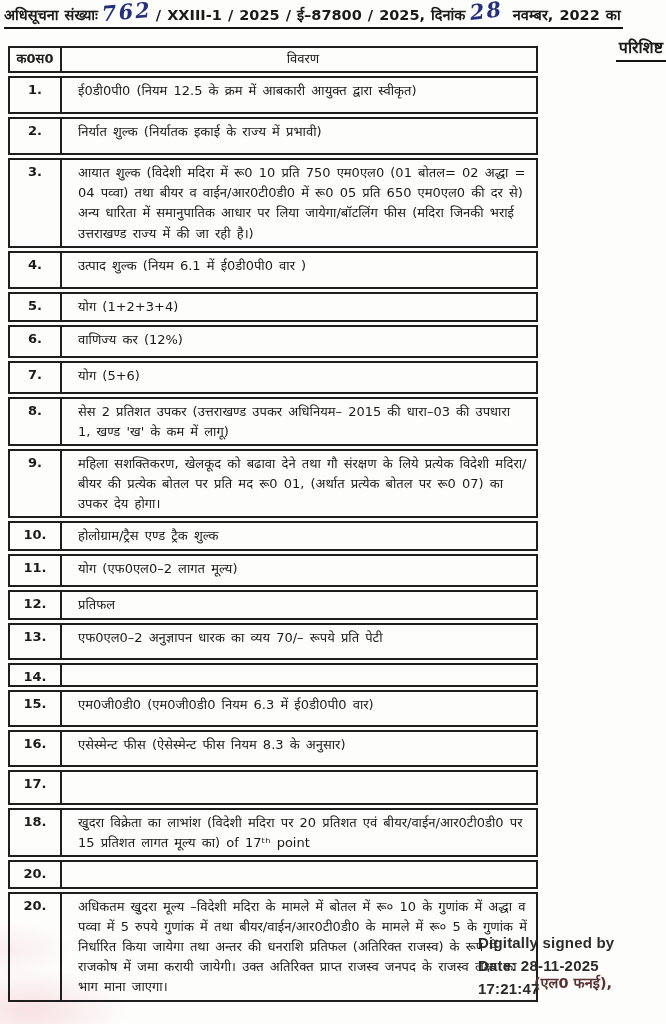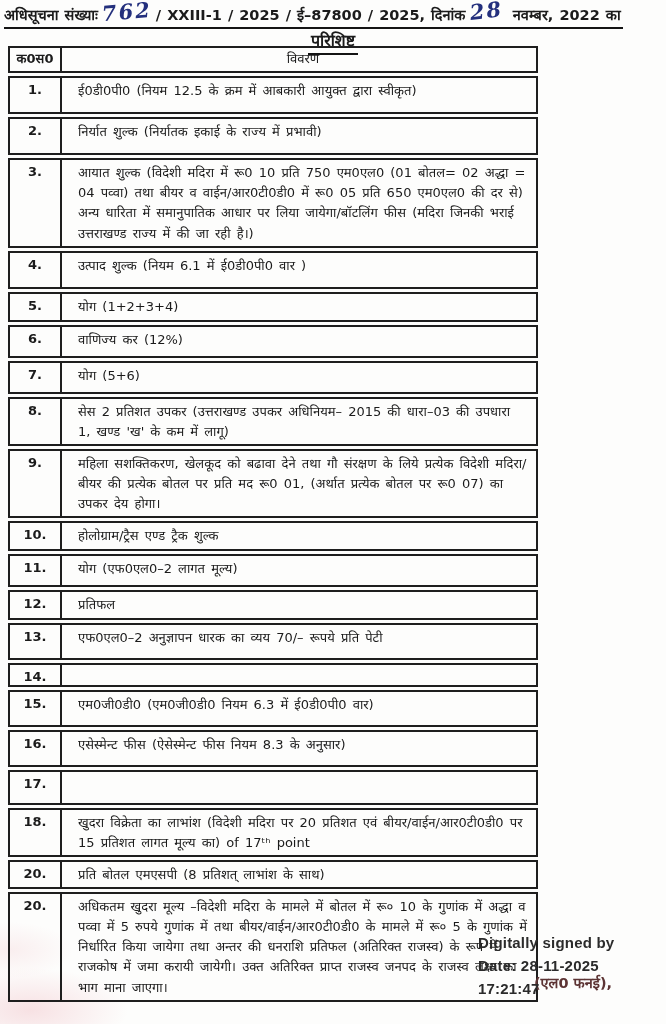--- a/index.html
+++ b/index.html
@@ -34,21 +34,21 @@
     display:inline-block;
     font-family:"DejaVu Serif",serif;
     font-style:italic;font-weight:bold;
     font-size:21px;line-height:14px;
     color:#24307d;
     transform:rotate(-5deg) translateY(-1px);
     letter-spacing:2px;
     padding:0 4px;
   }
   .hw2{transform:rotate(-7deg) translateY(-2px);}
-  .hdr-line2-wrap{text-align:center;}
+  .hdr-line2-wrap{text-align:right;margin-top:7px;}
   .hdr-line2{
     display:inline-block;
     font-size:16px;font-weight:bold;
     border-bottom:2px solid #141414;
     padding:0 3px 2px 3px;
   }
   
   .tbl{
     position:absolute;left:8px;top:46px;width:530px;
   }
@@ -180,21 +180,20 @@
     </div>
     <div class="trow" style="min-height:35px">
       <div class="sno">17.</div>
     </div>
     <div class="trow" style="min-height:44px">
       <div class="sno">18.</div>
       <div class="desc">खुदरा विक्रेता का लाभांश (विदेशी मदिरा पर 20 प्रतिशत एवं बीयर/वाईन/आर0टी0डी0 पर 15 प्रतिशत लागत मूल्य का) of 17ᵗʰ point</div>
     </div>
     <div class="trow" style="min-height:29px">
       <div class="sno">20.</div>
-      <div class="desc">प्रति बोतल एमएसपी (8 प्रतिशत् लाभांश के साथ)</div>
     </div>
     <div class="trow" style="min-height:84px">
       <div class="sno">20.</div>
       <div class="desc">अधिकतम खुदरा मूल्य –विदेशी मदिरा के मामले में बोतल में रू० 10 के गुणांक में अद्धा व पव्वा में 5 रुपये गुणांक में तथा बीयर/वाईन/आर0टी0डी0 के मामले में रू० 5 के गुणांक में निर्धारित किया जायेगा तथा अन्तर की धनराशि प्रतिफल (अतिरिक्त राजस्व) के रूप में राजकोष में जमा करायी जायेगी। उक्त अतिरिक्त प्राप्त राजस्व जनपद के राजस्व लक्ष्य का भाग माना जाएगा।</div>
     </div>
   </div>
 
   <div class="sig-hindi">
     <div>(एल0 फनई),</div>
   </div>

